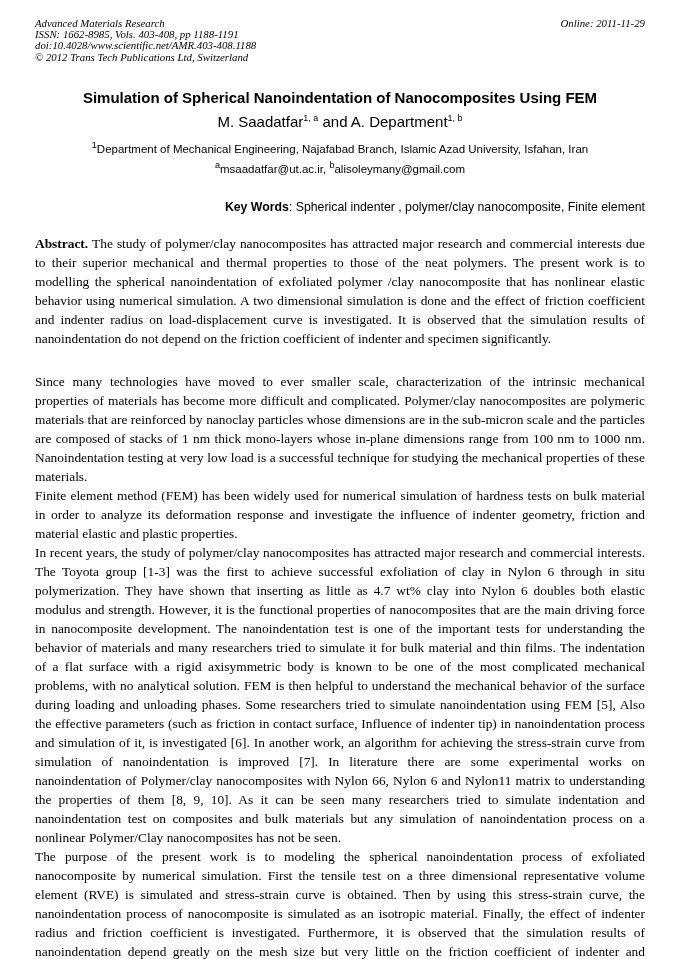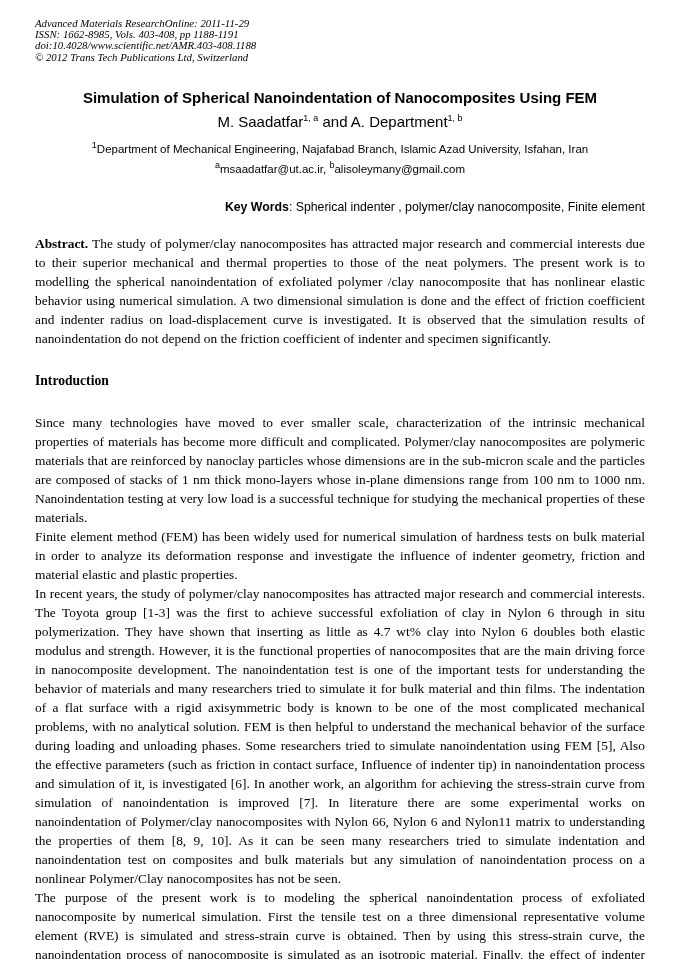--- a/index.html
+++ b/index.html
@@ -16,20 +16,21 @@
   
   .paper-header {
     font-family: "Liberation Serif", serif;
     font-style: italic;
     font-size: 10.8px;
     line-height: 11.2px;
     color: #000000;
   }
   .header-row1 {
     display: flex;
+    justify-content: space-between;
     align-items: baseline;
   }
   
   .title-block {
     font-family: "Liberation Sans", sans-serif;
     text-align: center;
   }
   .paper-title {
     margin-top: 25px;
     font-size: 15px;
@@ -107,21 +108,20 @@
 
     <div class="affiliation-line"><sup>1</sup><span>Department of Mechanical Engineering, Najafabad Branch, Islamic Azad University, Isfahan, Iran</span></div>
 
     <div class="emails-line"><sup>a</sup><span>msaadatfar@ut.ac.ir,</span> <sup>b</sup><span>alisoleymany@gmail.com</span></div>
   </div>
 
   <div class="keywords-line"><span class="keywords-label">Key Words</span><span>: Spherical indenter , polymer/clay nanocomposite, Finite element</span></div>
 
   <div class="body-text abstract-paragraph"><span class="abstract-label">Abstract.</span><span> The study of polymer/clay nanocomposites has attracted major research and commercial interests due to their superior mechanical and thermal properties to those of the neat polymers. The present work is to modelling the spherical nanoindentation of exfoliated polymer /clay nanocomposite that has nonlinear elastic behavior using numerical simulation. A two dimensional simulation is done and the effect of friction coefficient and indenter radius on load-displacement curve is investigated. It is observed that the simulation results of nanoindentation do not depend on the friction coefficient of indenter and specimen significantly.</span></div>
 
-  <div class="introduction-heading">Introduction</div>
 
   <div class="body-text intro-body">
     <p>Since many technologies have moved to ever smaller scale, characterization of the intrinsic mechanical properties of materials has become more difficult and complicated. Polymer/clay nanocomposites are polymeric materials that are reinforced by nanoclay particles whose dimensions are in the sub-micron scale and the particles are composed of stacks of 1 nm thick mono-layers whose in-plane dimensions range from 100 nm to 1000 nm. Nanoindentation testing at very low load is a successful technique for studying the mechanical properties of these materials.</p>
     <p>Finite element method (FEM) has been widely used for numerical simulation of hardness tests on bulk material in order to analyze its deformation response and investigate the influence of indenter geometry, friction and material elastic and plastic properties.</p>
     <p>In recent years, the study of polymer/clay nanocomposites has attracted major research and commercial interests. The Toyota group [1-3] was the first to achieve successful exfoliation of clay in Nylon 6 through in situ polymerization. They have shown that inserting as little as 4.7 wt% clay into Nylon 6 doubles both elastic modulus and strength. However, it is the functional properties of nanocomposites that are the main driving force in nanocomposite development. The nanoindentation test is one of the important tests for understanding the behavior of materials and many researchers tried to simulate it for bulk material and thin films. The indentation of a flat surface with a rigid axisymmetric body is known to be one of the most complicated mechanical problems, with no analytical solution. FEM is then helpful to understand the mechanical behavior of the surface during loading and unloading phases. Some researchers tried to simulate nanoindentation using FEM [5], Also the effective parameters (such as friction in contact surface, Influence of indenter tip) in nanoindentation process and simulation of it, is investigated [6]. In another work, an algorithm for achieving the stress-strain curve from simulation of nanoindentation is improved [7]. In literature there are some experimental works on nanoindentation of Polymer/clay nanocomposites with Nylon 66, Nylon 6 and Nylon11 matrix to understanding the properties of them [8, 9, 10]. As it can be seen many researchers tried to simulate indentation and nanoindentation test on composites and bulk materials but any simulation of nanoindentation process on a nonlinear Polymer/Clay nanocomposites has not be seen.</p>
     <p>The purpose of the present work is to modeling the spherical nanoindentation process of exfoliated nanocomposite by numerical simulation. First the tensile test on a three dimensional representative volume element (RVE) is simulated and stress-strain curve is obtained. Then by using this stress-strain curve, the nanoindentation process of nanocomposite is simulated as an isotropic material. Finally, the effect of indenter radius and friction coefficient is investigated. Furthermore, it is observed that the simulation results of nanoindentation depend greatly on the mesh size but very little on the friction coefficient of indenter and specimen.</p>
   </div>
 
 </div>
 

